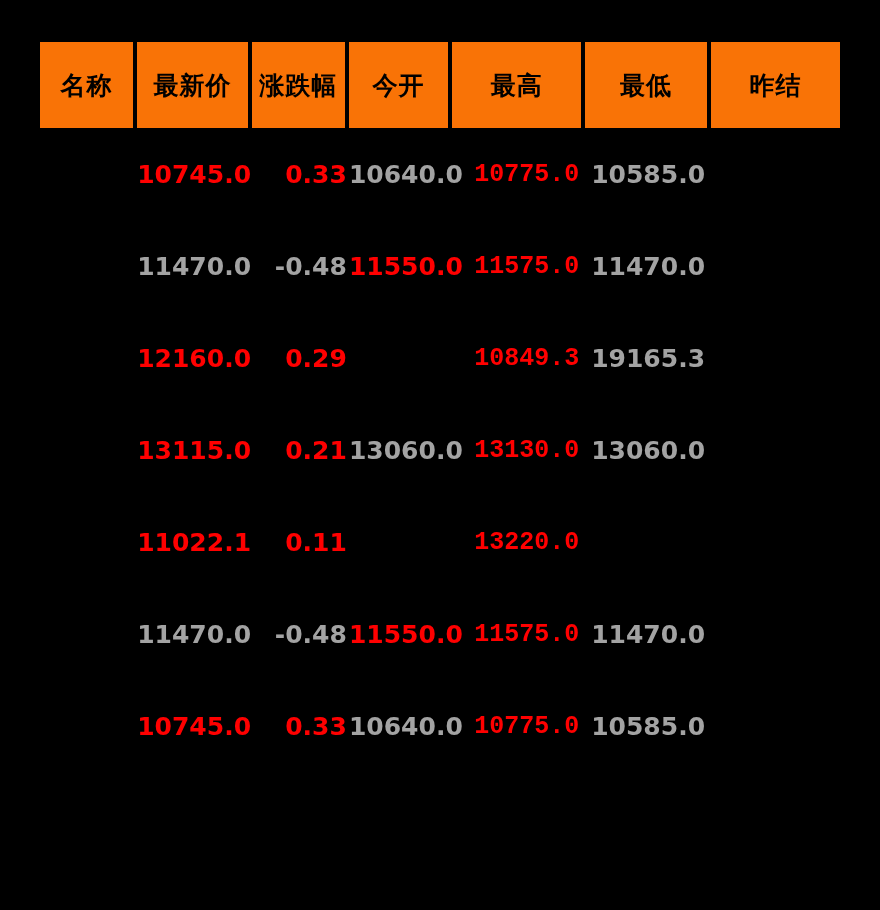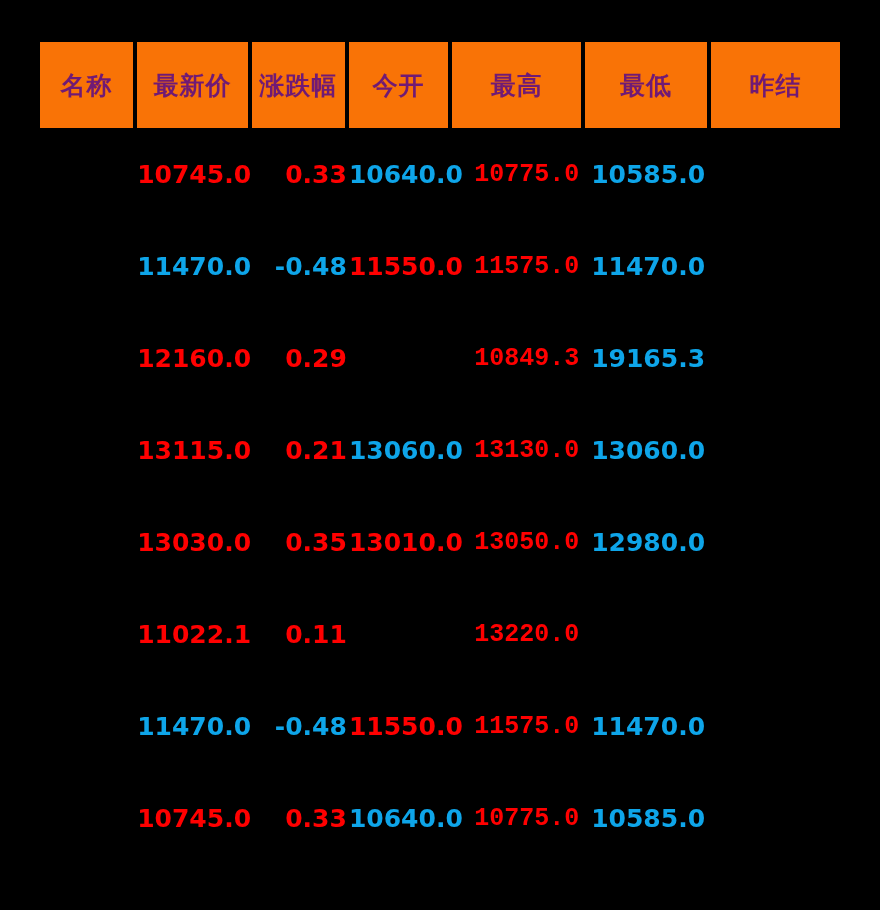--- a/index.html
+++ b/index.html
@@ -18,21 +18,21 @@
     left: 40px;
     top: 42px;
     width: 800px;
     border-collapse: separate;
     border-spacing: 0;
     table-layout: fixed;
   }
   
   #quote-table thead th {
     background: #F97306;
-    color: #701a75;
+    color: #000000;
     font-size: 25px;
     font-weight: bold;
     text-align: center;
     vertical-align: middle;
     height: 86px;
     padding: 0;
     border-right: 4px solid #000000;
     letter-spacing: 1px;
     font-family: "DejaVu Sans", "Liberation Sans", sans-serif;
   }
@@ -61,21 +61,21 @@
     white-space: nowrap;
     font-family: "DejaVu Sans", "Liberation Sans", sans-serif;
   }
   #quote-table tbody td.col-name { text-align: left; padding-left: 6px; }
   #quote-table tbody td.col-last { padding-right: 6px; }
   #quote-table tbody td.col-open { padding-right: 6px; }
   #quote-table tbody td.col-high { padding-right: 6px; font-family: Liberation Mono, monospace; }
   #quote-table tbody td.col-low  { padding-right: 6px; }
 
   .up   { color: #FF0000; }
-  .down { color: #0ea5e9; }
+  .down { color: #a3a3a3; }
   .flat { color: #FFFFFF; }
 </style>
 </head>
 <body>
 
 <table id="quote-table">
   <colgroup>
     <col class="c-name">
       <col class="c-last">
       <col class="c-chg">
@@ -127,29 +127,20 @@
         <td class="col-name flat"></td>
         <td class="col-last up">13115.0</td>
         <td class="col-change up">0.21</td>
         <td class="col-open down">13060.0</td>
         <td class="col-high up">13130.0</td>
         <td class="col-low down">13060.0</td>
         <td class="col-presettle flat"></td>
       </tr>
       <tr>
         <td class="col-name flat"></td>
-        <td class="col-last up">13030.0</td>
-        <td class="col-change up">0.35</td>
-        <td class="col-open up">13010.0</td>
-        <td class="col-high up">13050.0</td>
-        <td class="col-low down">12980.0</td>
-        <td class="col-presettle flat"></td>
-      </tr>
-      <tr>
-        <td class="col-name flat"></td>
         <td class="col-last up">11022.1</td>
         <td class="col-change up">0.11</td>
         <td class="col-open flat"></td>
         <td class="col-high up">13220.0</td>
         <td class="col-low flat"></td>
         <td class="col-presettle flat"></td>
       </tr>
       <tr>
         <td class="col-name flat"></td>
         <td class="col-last down">11470.0</td>

